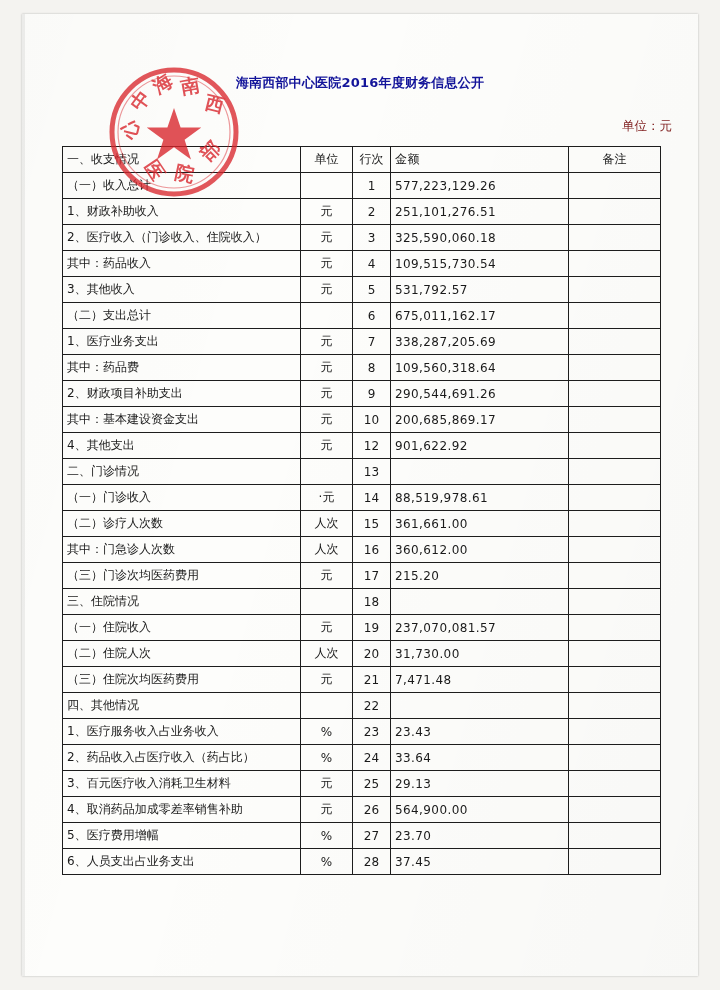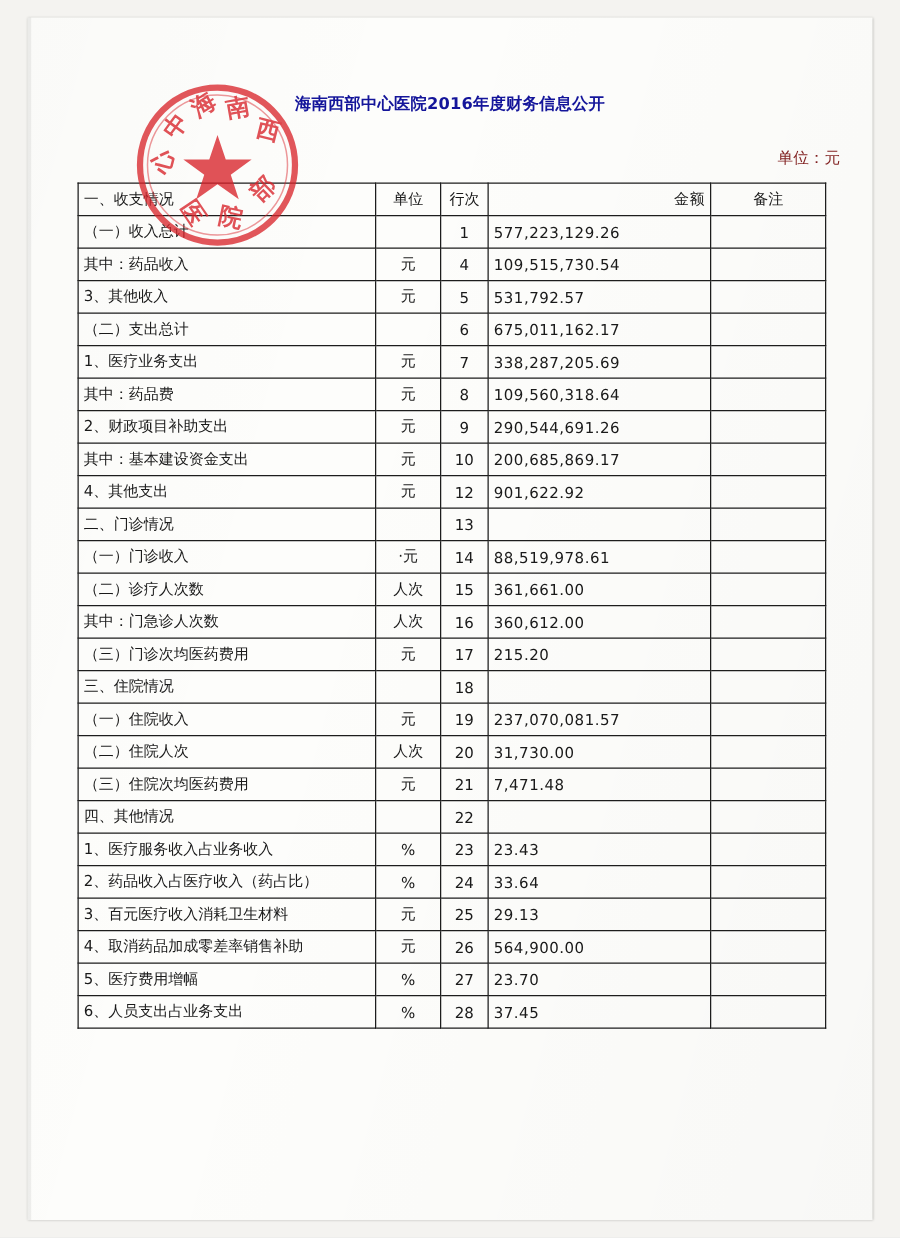--- a/index.html
+++ b/index.html
@@ -116,30 +116,44 @@
         <col class="c-unit">
         <col class="c-row">
         <col class="c-amount">
         <col class="c-remark">
     </colgroup>
     <thead>
       <tr>
         <td class="c-item">一、收支情况</td>
         <td class="c-unit">单位</td>
         <td class="c-row">行次</td>
-        <td class="c-amount" style="text-align:right;padding-right:4px">金额</td>
+        <td class="c-amount" style="text-align:left;padding-right:4px">金额</td>
         <td class="c-remark">备注</td>
       </tr>
     </thead>
     <tbody id="fin-body">
         <tr>
           <td class="c-item">（一）收入总计</td>
           <td class="c-unit"></td>
           <td class="c-row">1</td>
           <td class="c-amount">577,223,129.26</td>
+          <td class="c-remark"></td>
+        </tr>
+        <tr>
+          <td class="c-item">1、财政补助收入</td>
+          <td class="c-unit">元</td>
+          <td class="c-row">2</td>
+          <td class="c-amount">251,101,276.51</td>
+          <td class="c-remark"></td>
+        </tr>
+        <tr>
+          <td class="c-item">2、医疗收入（门诊收入、住院收入）</td>
+          <td class="c-unit">元</td>
+          <td class="c-row">3</td>
+          <td class="c-amount">325,590,060.18</td>
           <td class="c-remark"></td>
         </tr>
         <tr>
           <td class="c-item">其中：药品收入</td>
           <td class="c-unit">元</td>
           <td class="c-row">4</td>
           <td class="c-amount">109,515,730.54</td>
           <td class="c-remark"></td>
         </tr>
         <tr>

